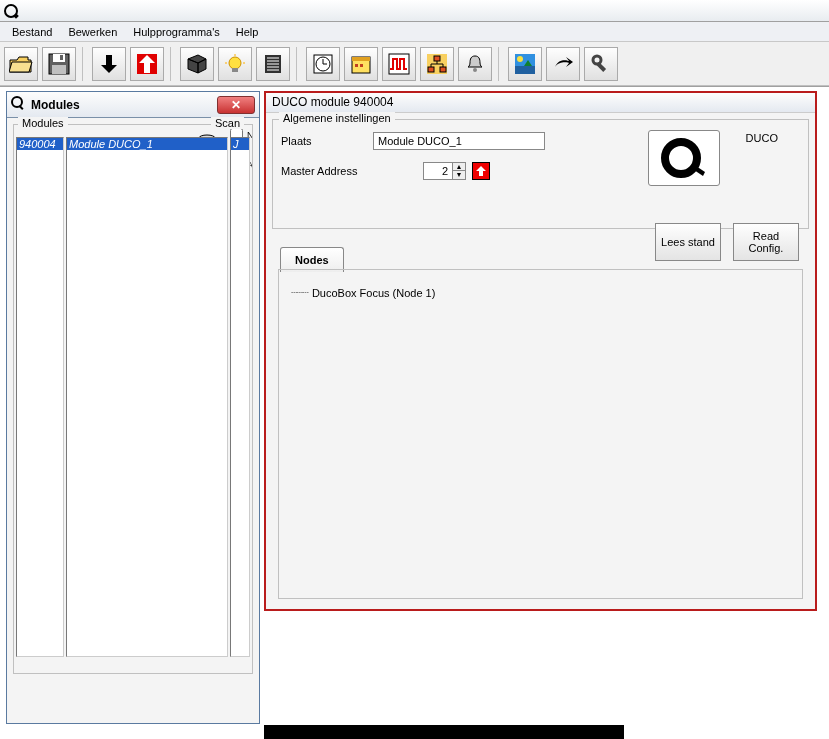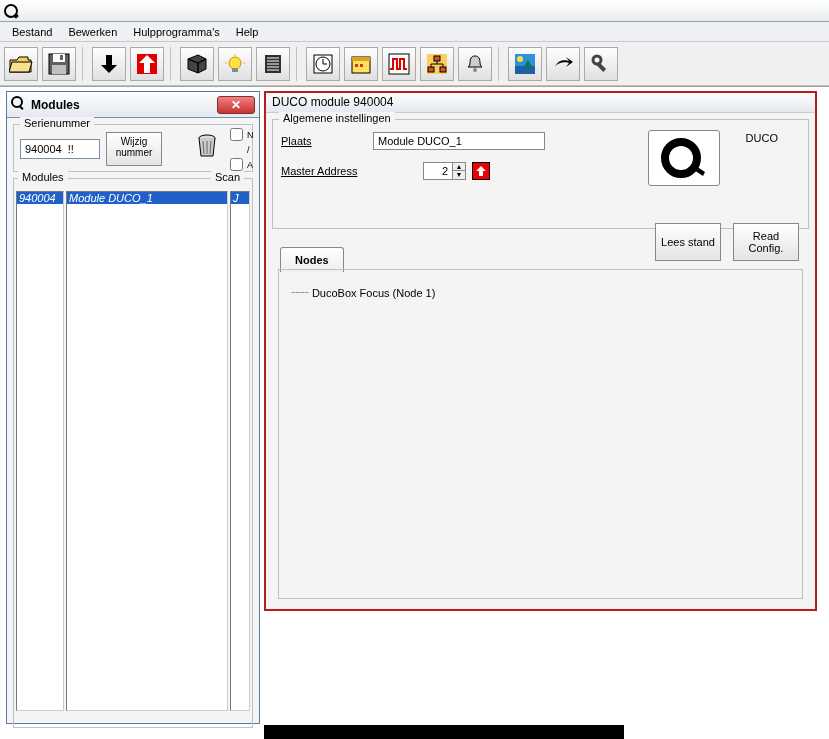--- a/index.html
+++ b/index.html
@@ -118,21 +118,21 @@
   background: linear-gradient(to bottom,#fdfdfd,#e4e9f0);
   border-bottom: 1px solid #ccc;
 }
 
 .alg-group {
   margin: 6px; border: 1px solid #c0c0c0; padding: 12px 8px 8px;
   position: relative; height: 110px;
 }
 
 .form-row { display: flex; align-items: center; margin-bottom: 12px; font-size: 11px; }
-.form-row label { width: 92px; text-decoration: underline; }
+.form-row label { width: 92px; }
 .plaats-input {
   width: 172px; height: 18px; border: 1px solid #888; padding: 1px 4px;
   font-size: 11px; background: #fff;
 }
 .addr-input {
   width: 30px; height: 18px; border: 1px solid #888; text-align: right;
   padding: 1px 4px; font-size: 11px; background: #fff;
 }
 .spinner { display: inline-flex; flex-direction: column; border: 1px solid #888; background: #eee; margin-left: -1px; }
 .spinner div { width: 12px; height: 8px; font-size: 7px; text-align: center; line-height: 8px; cursor: pointer; }
@@ -317,25 +317,20 @@
         <svg width="14" height="14" viewBox="0 0 14 14">
             <circle cx="6" cy="6" r="5" fill="none" stroke="#000" stroke-width="2"></circle>
             <rect x="9" y="9" width="5" height="2" transform="rotate(45 9 9)" fill="#000"></rect>
           </svg>
       </span>
       <span>Modules</span>
       <span class="spacer"></span>
       <div class="close-x">✕</div>
     </div>
 
-    <div class="serienummer-group">
-      <span class="group-label">Serienummer</span>
-      <input class="sn-input" value="940004  !!" style="">
-      <div class="wijzig-btn">Wijzig nummer</div>
-    </div>
 
     <div class="trash-icon">
       <svg width="22" height="26" viewBox="0 0 22 26">
           <ellipse cx="11" cy="4" rx="8" ry="3" fill="#ddd" stroke="#000"></ellipse>
           <path d="M3 4 l2 18 h12 l2 -18" fill="#ccc" stroke="#000"></path>
           <line x1="7" y1="7" x2="8" y2="20" stroke="#666"></line>
           <line x1="11" y1="7" x2="11" y2="20" stroke="#666"></line>
           <line x1="15" y1="7" x2="14" y2="20" stroke="#666"></line>
         </svg>
     </div>

